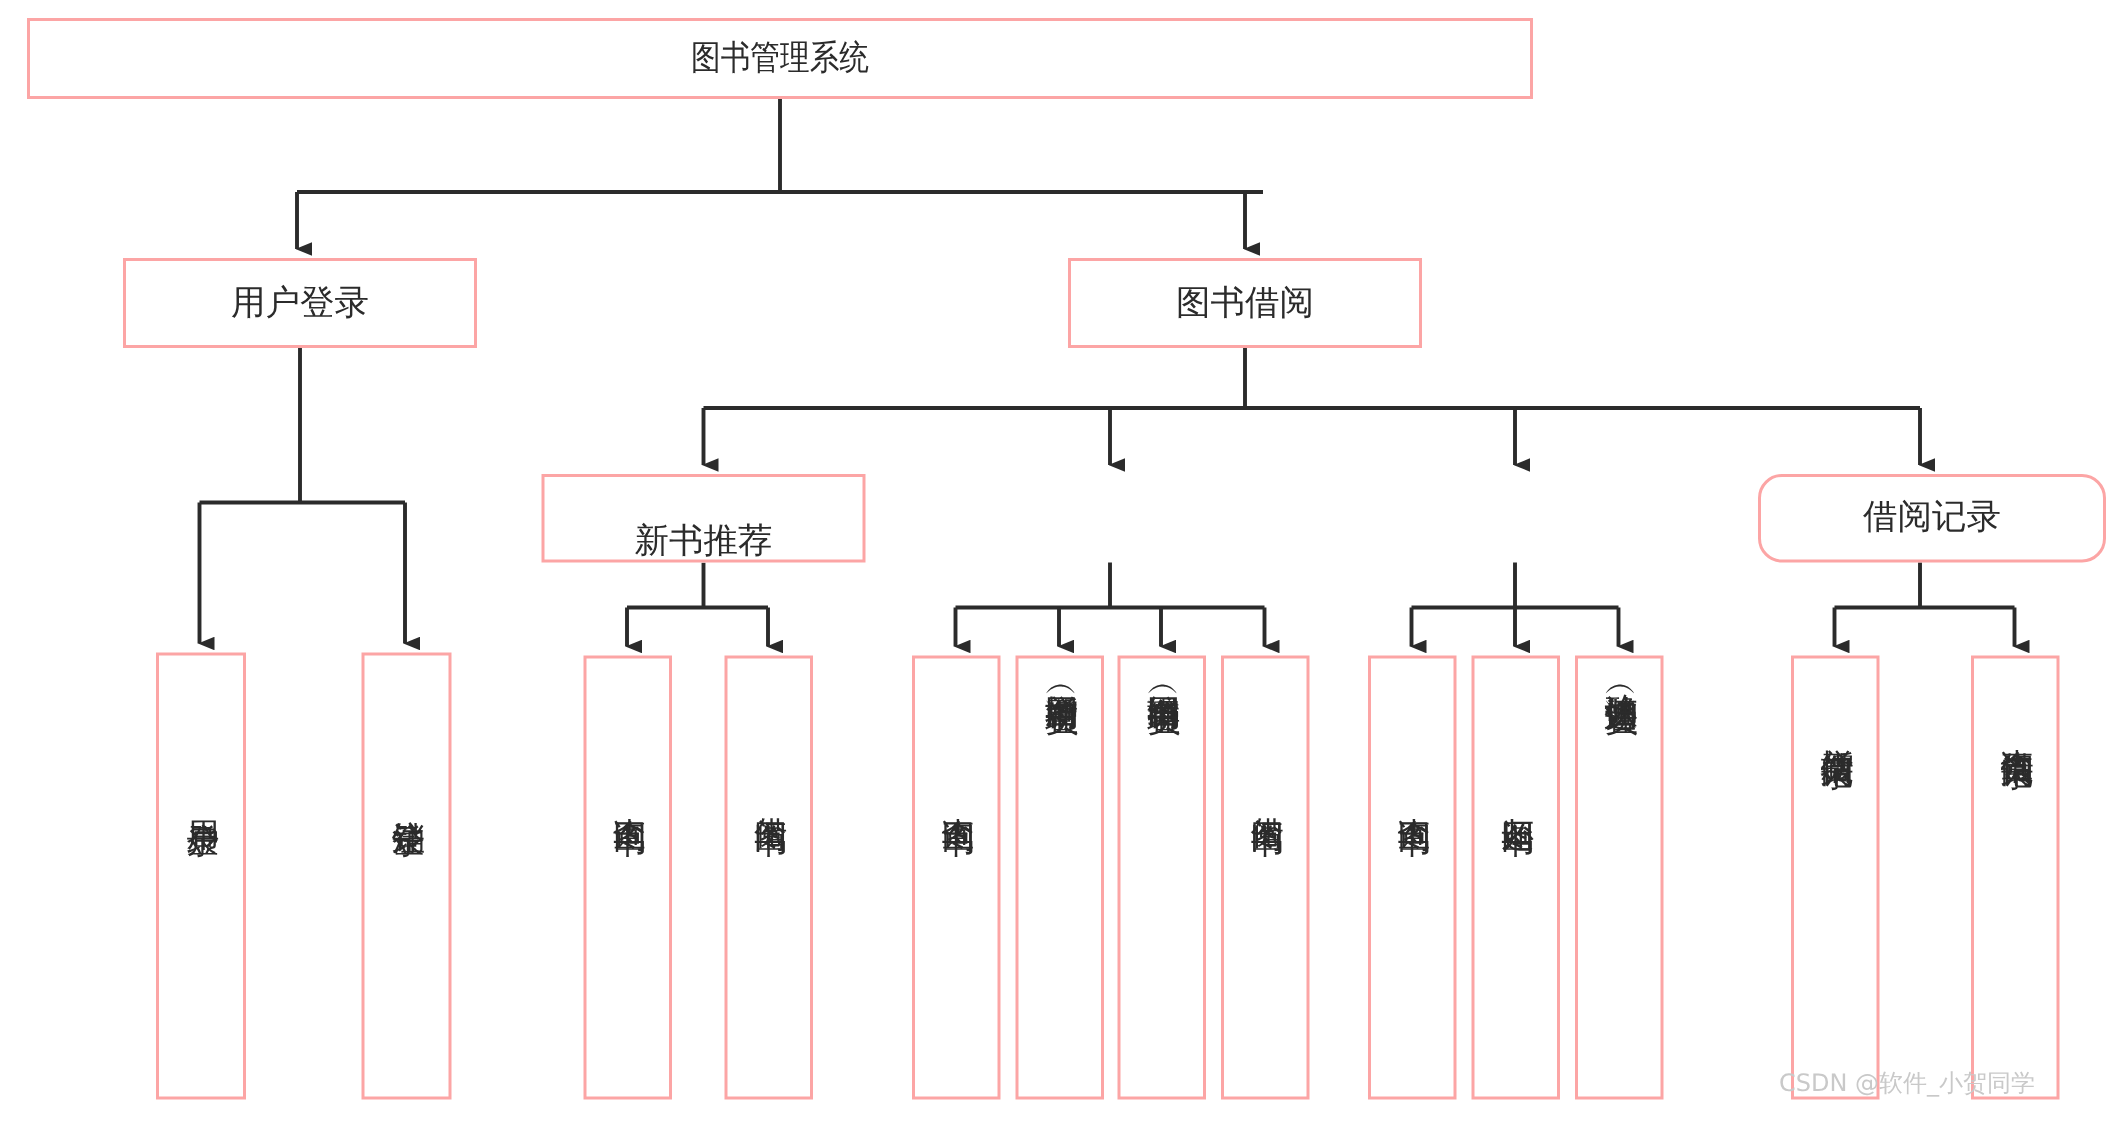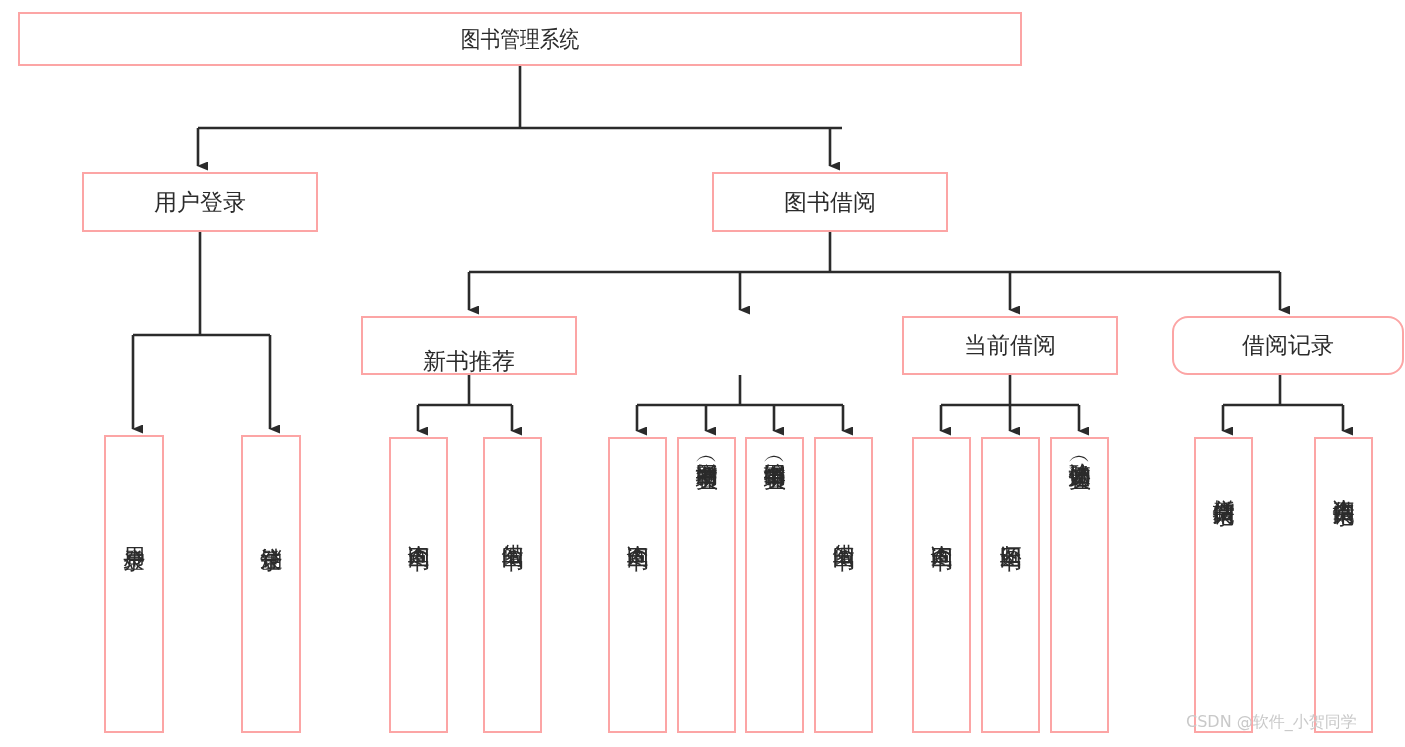--- a/index.html
+++ b/index.html
@@ -146,23 +146,20 @@
 
   <div class="node h" style="left:712px; top:172px; width:236px; height:60px;">
     <span class="node-label">图书借阅</span>
   </div>
 
   <div class="node h" style="left:361px; top:316px; width:216px; height:59px;align-items:flex-end;">
     <span class="node-label">新书推荐</span>
   </div>
 
 
-  <div class="node h" style="left:902px; top:316px; width:216px; height:59px;">
-    <span class="node-label">当前借阅</span>
-  </div>
 
   <div class="node h" style="left:1172px; top:316px; width:232px; height:59px;border-radius:16px;">
     <span class="node-label">借阅记录</span>
   </div>
 
   <div class="node v" style="left:104px; top:435px; width:60px; height:298px; padding-top:92px;">
     <span class="node-label">用户登录</span>
   </div>
   <div class="node v" style="left:241px; top:435px; width:60px; height:298px; padding-top:92px;">
     <span class="node-label">注销登录</span>

